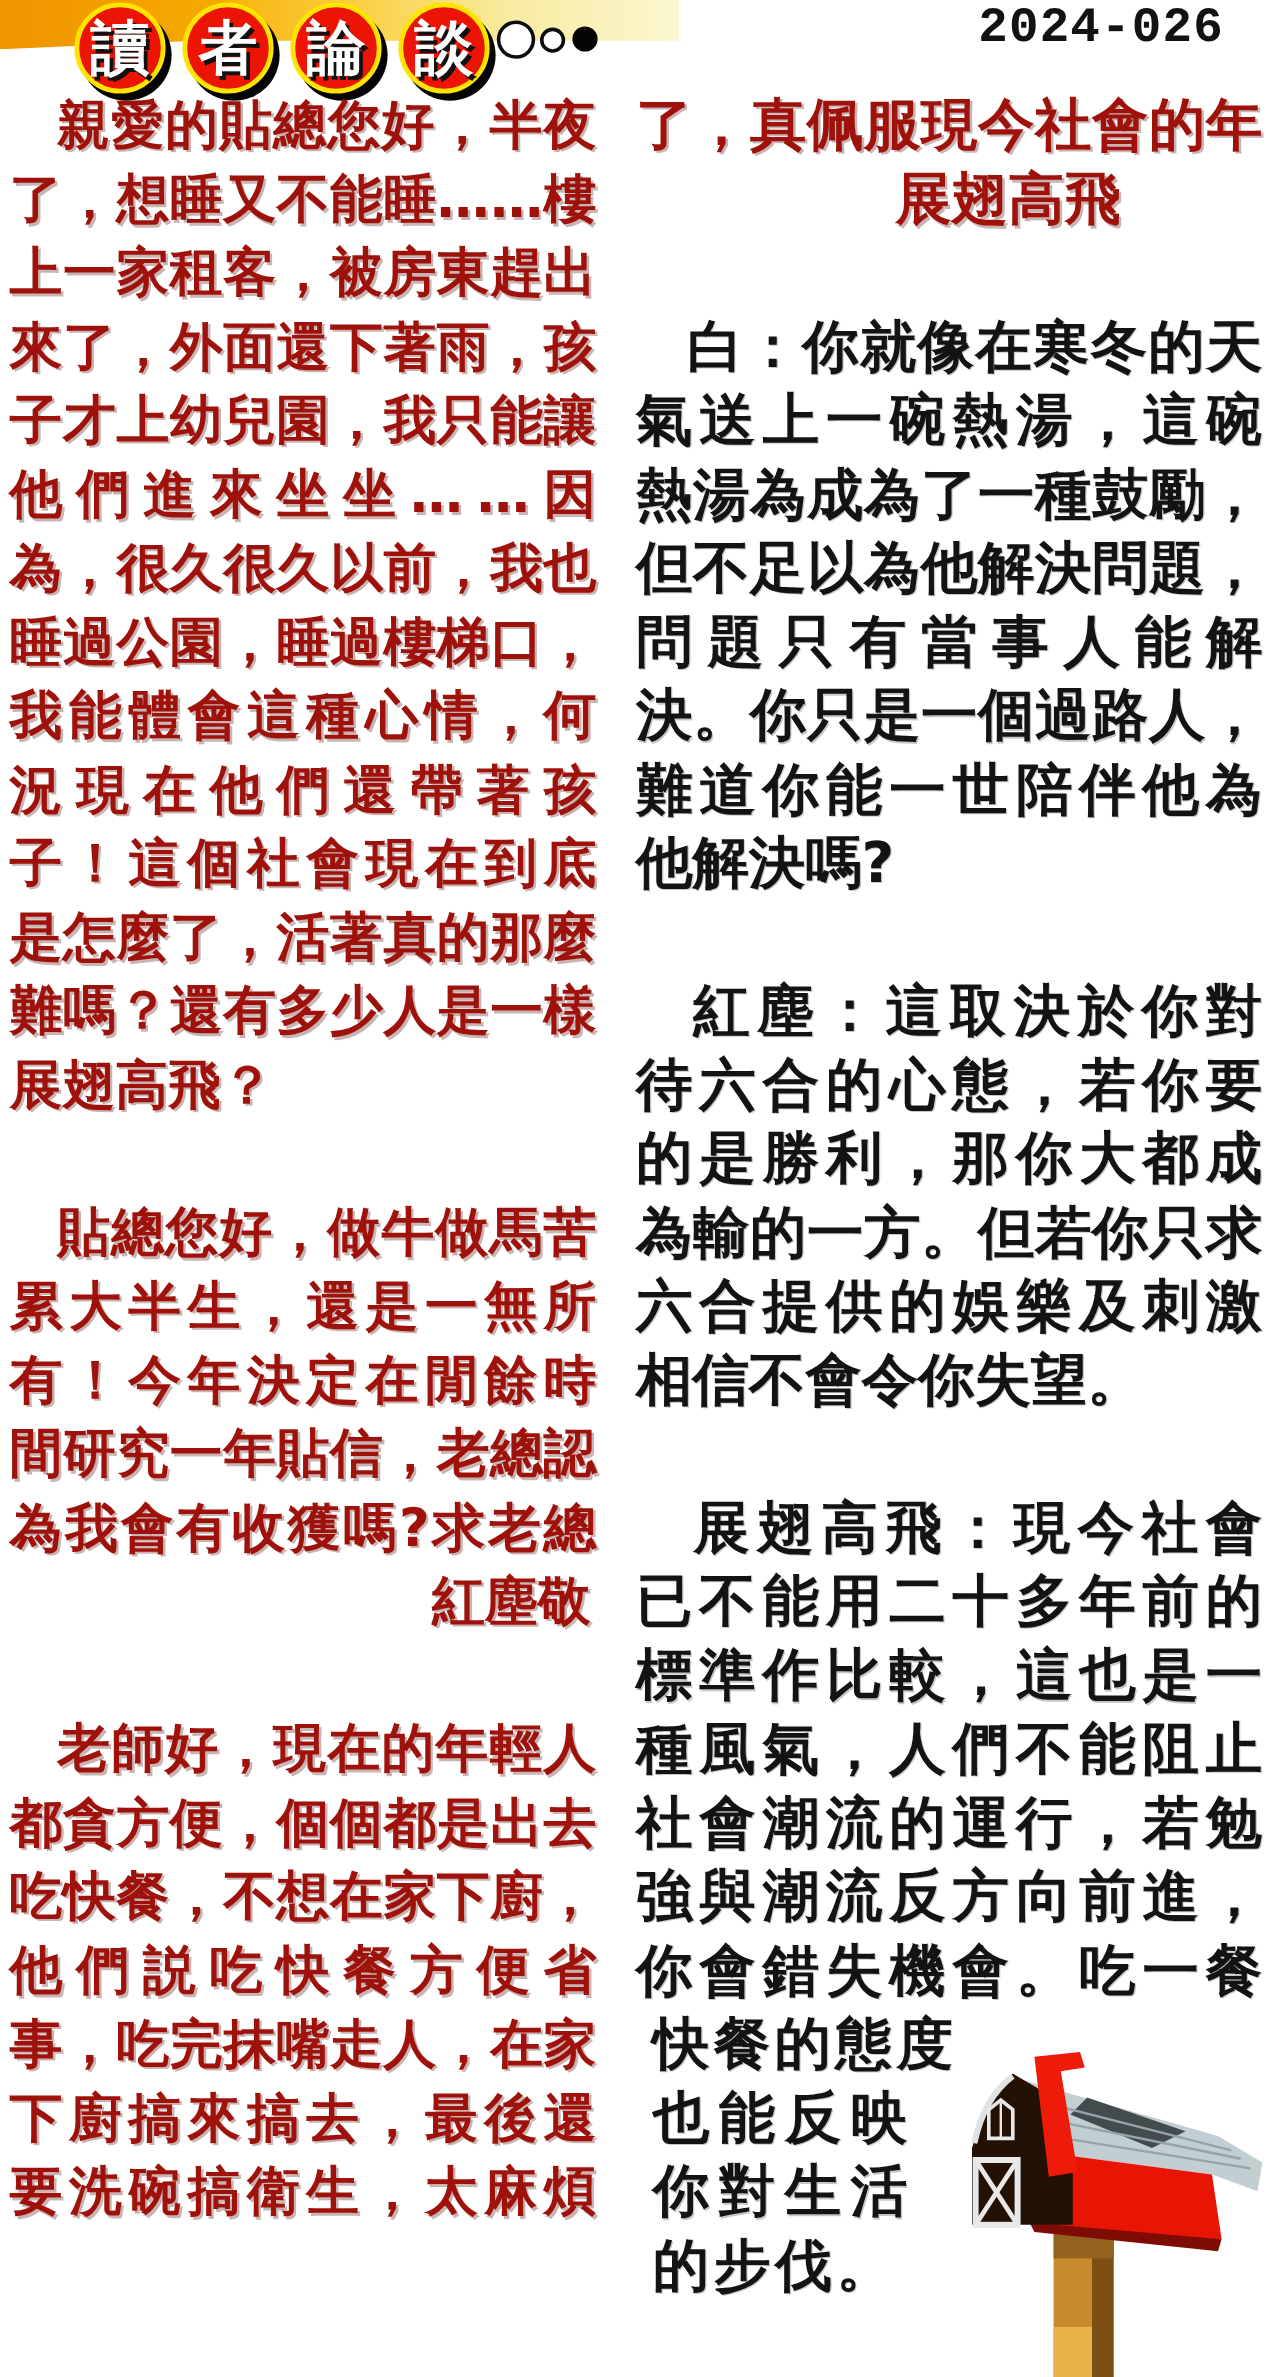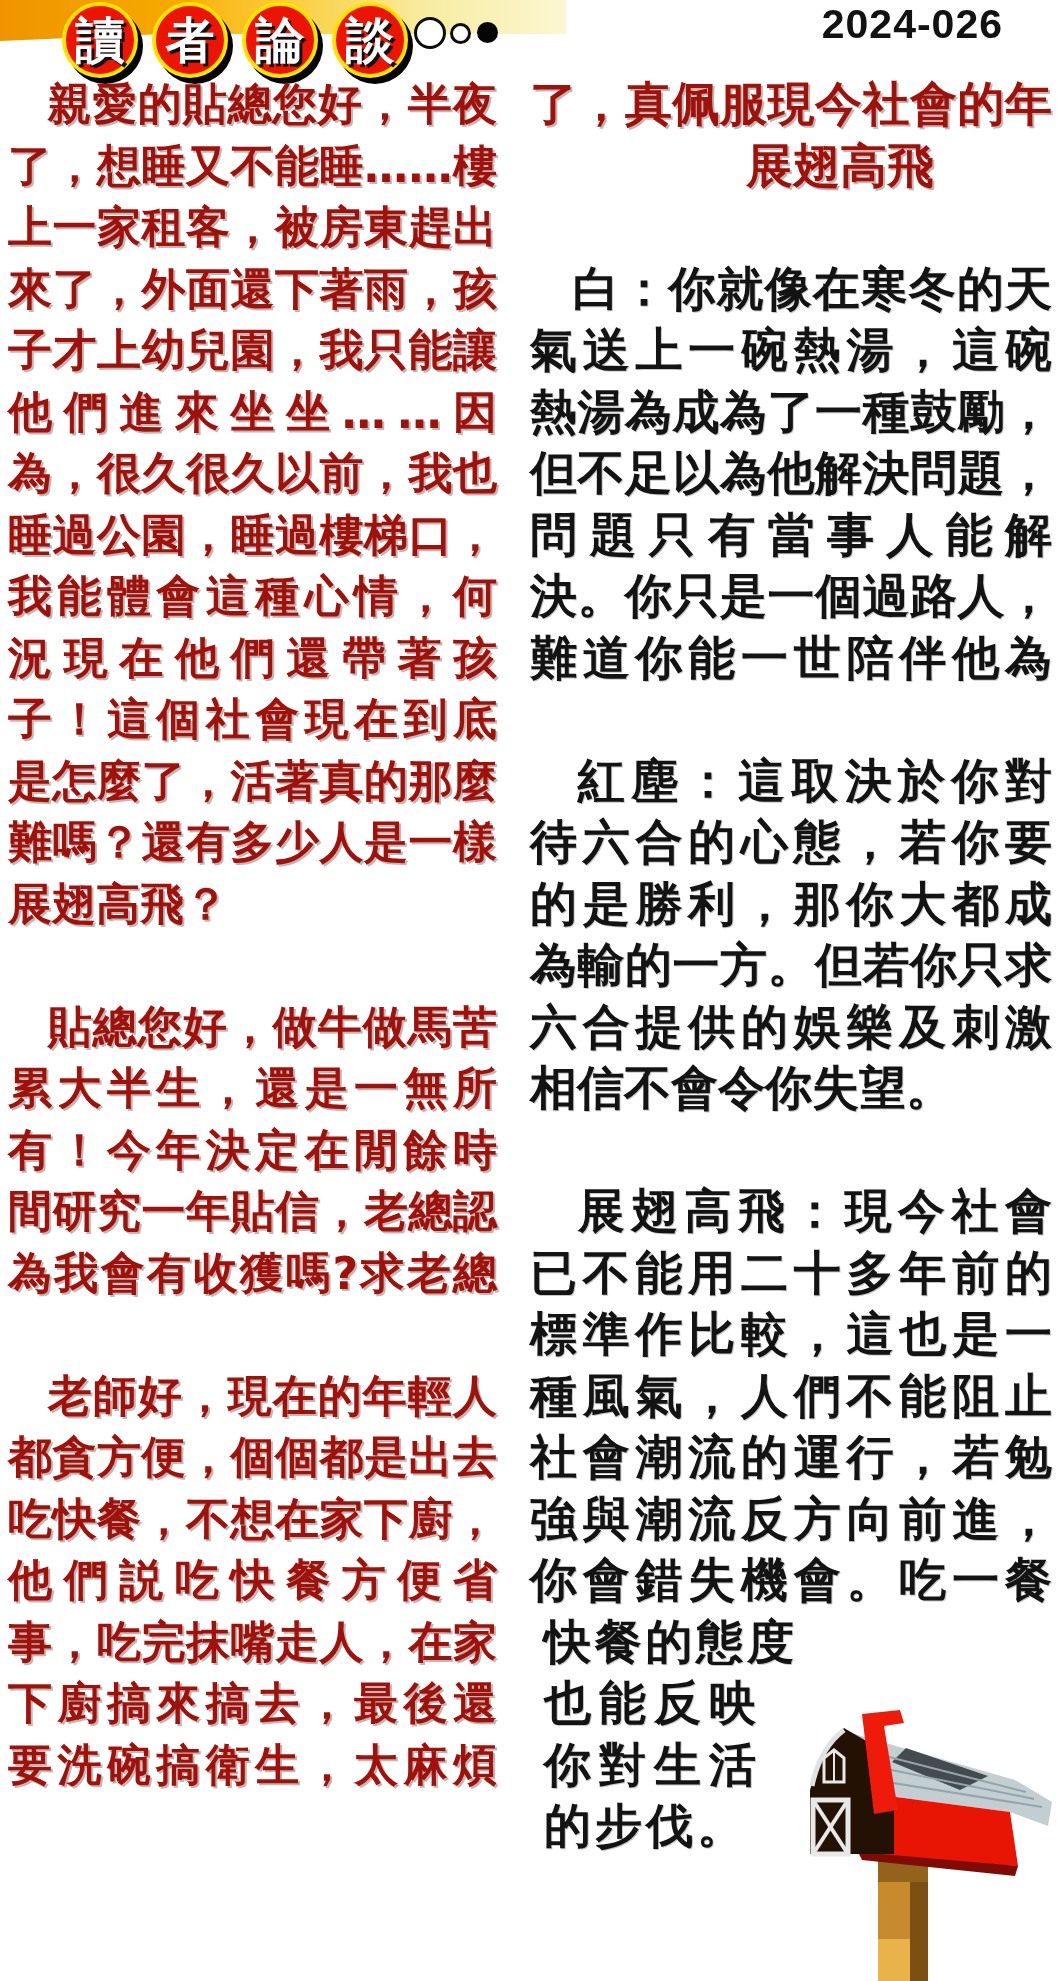--- a/index.html
+++ b/index.html
@@ -19,21 +19,21 @@
          display:flex;align-items:center;justify-content:center;}
   .badge span{color:#ffffff;font-size:49px;font-weight:700;line-height:1;
          text-shadow:3px 3px 0 #111111;}
   .dots{position:absolute;left:0;top:0;}
   .dot-big{position:absolute;left:414px;top:17px;width:26px;height:26px;
          border:3px solid #0d0d0d;border-radius:50%;background:#ffffff;}
   .dot-small{position:absolute;left:450px;top:23px;width:15px;height:15px;
          border:3px solid #0d0d0d;border-radius:50%;background:#ffffff;}
   .dot-filled{position:absolute;left:477px;top:22px;width:21px;height:21px;
          border-radius:50%;background:#050505;}
-  .issue{position:absolute;top:1px;right:54px;font-family:Liberation Sans, sans-serif;
+  .issue{position:absolute;top:1px;right:37px;font-family:Liberation Mono, monospace;
          font-size:41px;font-weight:600;color:#121212;letter-spacing:1px;}
 
   
   .col{position:absolute;top:74px;}
   .col-left{left:8px;width:489px;}
   .col-right{left:530px;width:522px;}
   .line{height:61.5px;display:flex;align-items:center;font-weight:700;white-space:pre;}
   .col-left .line{font-size:44px;}
   .col-right .line{font-size:47px;}
   .a-justify{justify-content:space-between;}
@@ -92,40 +92,42 @@
       <div class="line red a-justify"><span>子</span><span>！</span><span>這</span><span>個</span><span>社</span><span>會</span><span>現</span><span>在</span><span>到</span><span>底</span></div>
       <div class="line red a-justify"><span>是</span><span>怎</span><span>麼</span><span>了</span><span>，</span><span>活</span><span>著</span><span>真</span><span>的</span><span>那</span><span>麼</span></div>
       <div class="line red a-justify"><span>難</span><span>嗎</span><span>？</span><span>還</span><span>有</span><span>多</span><span>少</span><span>人</span><span>是</span><span>一</span><span>樣</span></div>
       <div class="line red a-left">展翅高飛？</div>
       <div class="line  a-left"></div>
       <div class="line red a-justify"><span class="sp"></span><span>貼</span><span>總</span><span>您</span><span>好</span><span>，</span><span>做</span><span>牛</span><span>做</span><span>馬</span><span>苦</span></div>
       <div class="line red a-justify"><span>累</span><span>大</span><span>半</span><span>生</span><span>，</span><span>還</span><span>是</span><span>一</span><span>無</span><span>所</span></div>
       <div class="line red a-justify"><span>有</span><span>！</span><span>今</span><span>年</span><span>決</span><span>定</span><span>在</span><span>閒</span><span>餘</span><span>時</span></div>
       <div class="line red a-justify"><span>間</span><span>研</span><span>究</span><span>一</span><span>年</span><span>貼</span><span>信</span><span>，</span><span>老</span><span>總</span><span>認</span></div>
       <div class="line red a-justify"><span>為</span><span>我</span><span>會</span><span>有</span><span>收</span><span>獲</span><span>嗎</span><span>?</span><span>求</span><span>老</span><span>總</span></div>
+      <div class="line red a-right">紅塵敬</div>
       <div class="line  a-left"></div>
       <div class="line red a-justify"><span class="sp"></span><span>老</span><span>師</span><span>好</span><span>，</span><span>現</span><span>在</span><span>的</span><span>年</span><span>輕</span><span>人</span></div>
       <div class="line red a-justify"><span>都</span><span>貪</span><span>方</span><span>便</span><span>，</span><span>個</span><span>個</span><span>都</span><span>是</span><span>出</span><span>去</span></div>
       <div class="line red a-justify"><span>吃</span><span>快</span><span>餐</span><span>，</span><span>不</span><span>想</span><span>在</span><span>家</span><span>下</span><span>廚</span><span>，</span></div>
       <div class="line red a-justify"><span>他</span><span>們</span><span>説</span><span>吃</span><span>快</span><span>餐</span><span>方</span><span>便</span><span>省</span></div>
       <div class="line red a-justify"><span>事</span><span>，</span><span>吃</span><span>完</span><span>抹</span><span>嘴</span><span>走</span><span>人</span><span>，</span><span>在</span><span>家</span></div>
       <div class="line red a-justify"><span>下</span><span>廚</span><span>搞</span><span>來</span><span>搞</span><span>去</span><span>，</span><span>最</span><span>後</span><span>還</span></div>
       <div class="line red a-justify"><span>要</span><span>洗</span><span>碗</span><span>搞</span><span>衛</span><span>生</span><span>，</span><span>太</span><span>麻</span><span>煩</span></div>
     </div>
   <div class="col col-right">
       <div class="line red a-justify"><span>了</span><span>，</span><span>真</span><span>佩</span><span>服</span><span>現</span><span>今</span><span>社</span><span>會</span><span>的</span><span>年</span></div>
       <div class="line red a-right pad">展翅高飛</div>
       <div class="line  a-left"></div>
       <div class="line black a-justify"><span class="sp"></span><span>白</span><span>：</span><span>你</span><span>就</span><span>像</span><span>在</span><span>寒</span><span>冬</span><span>的</span><span>天</span></div>
       <div class="line black a-justify"><span>氣</span><span>送</span><span>上</span><span>一</span><span>碗</span><span>熱</span><span>湯</span><span>，</span><span>這</span><span>碗</span></div>
       <div class="line black a-justify"><span>熱</span><span>湯</span><span>為</span><span>成</span><span>為</span><span>了</span><span>一</span><span>種</span><span>鼓</span><span>勵</span><span>，</span></div>
       <div class="line black a-justify"><span>但</span><span>不</span><span>足</span><span>以</span><span>為</span><span>他</span><span>解</span><span>決</span><span>問</span><span>題</span><span>，</span></div>
       <div class="line black a-justify"><span>問</span><span>題</span><span>只</span><span>有</span><span>當</span><span>事</span><span>人</span><span>能</span><span>解</span></div>
       <div class="line black a-justify"><span>決</span><span>。</span><span>你</span><span>只</span><span>是</span><span>一</span><span>個</span><span>過</span><span>路</span><span>人</span><span>，</span></div>
       <div class="line black a-justify"><span>難</span><span>道</span><span>你</span><span>能</span><span>一</span><span>世</span><span>陪</span><span>伴</span><span>他</span><span>為</span></div>
+      <div class="line black a-left">他解決嗎?</div>
       <div class="line  a-left"></div>
       <div class="line black a-justify"><span class="sp"></span><span>紅</span><span>塵</span><span>：</span><span>這</span><span>取</span><span>決</span><span>於</span><span>你</span><span>對</span></div>
       <div class="line black a-justify"><span>待</span><span>六</span><span>合</span><span>的</span><span>心</span><span>態</span><span>，</span><span>若</span><span>你</span><span>要</span></div>
       <div class="line black a-justify"><span>的</span><span>是</span><span>勝</span><span>利</span><span>，</span><span>那</span><span>你</span><span>大</span><span>都</span><span>成</span></div>
       <div class="line black a-justify"><span>為</span><span>輸</span><span>的</span><span>一</span><span>方</span><span>。</span><span>但</span><span>若</span><span>你</span><span>只</span><span>求</span></div>
       <div class="line black a-justify"><span>六</span><span>合</span><span>提</span><span>供</span><span>的</span><span>娛</span><span>樂</span><span>及</span><span>刺</span><span>激</span></div>
       <div class="line black a-left">相信不會令你失望。</div>
       <div class="line  a-left"></div>
       <div class="line black a-justify"><span class="sp"></span><span>展</span><span>翅</span><span>高</span><span>飛</span><span>：</span><span>現</span><span>今</span><span>社</span><span>會</span></div>
       <div class="line black a-justify"><span>已</span><span>不</span><span>能</span><span>用</span><span>二</span><span>十</span><span>多</span><span>年</span><span>前</span><span>的</span></div>

